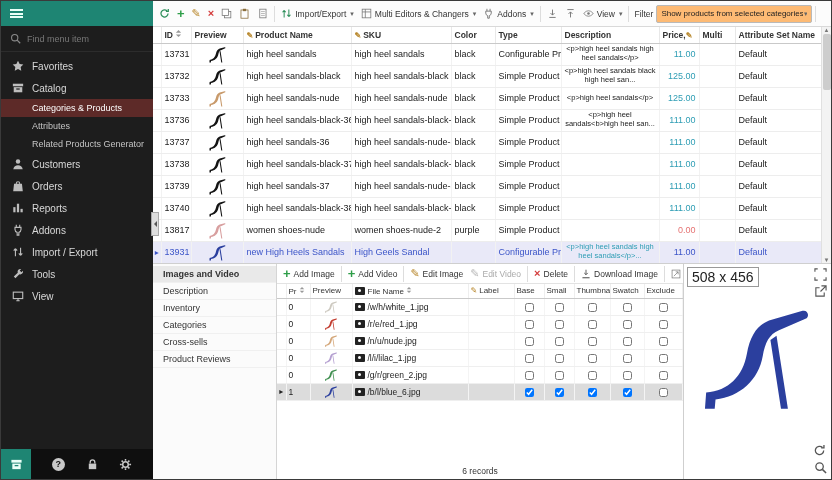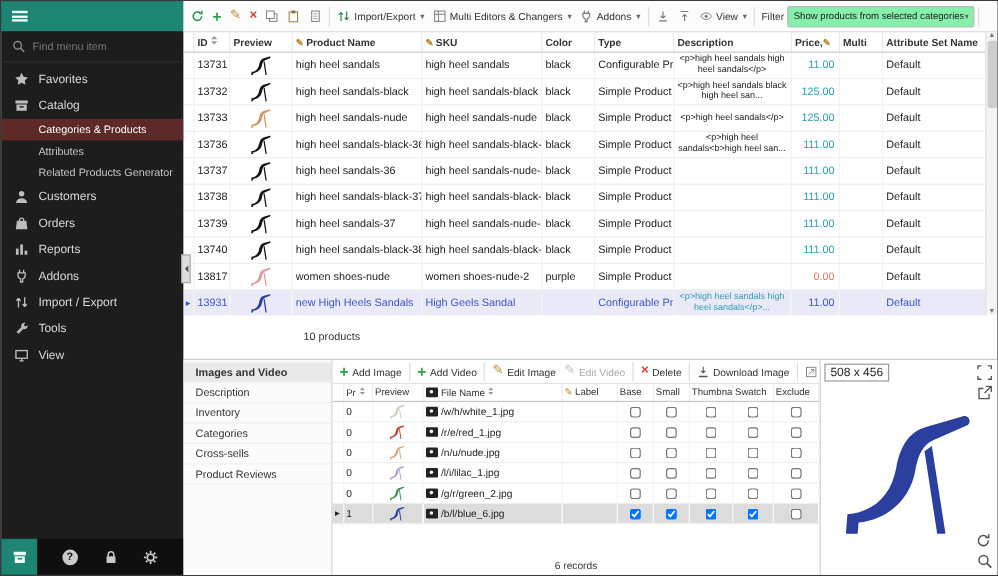--- a/index.html
+++ b/index.html
@@ -35,21 +35,21 @@
   .toolbar{height:26px;display:flex;align-items:center;gap:1px;padding:0 3px;background:#fcfcfc;border-bottom:1px solid #d9d9d9;font-size:8.5px;color:#333;flex:none;white-space:nowrap;overflow:hidden}
   .tbtn{display:flex;align-items:center;gap:3px;border:none;background:transparent;font:inherit;color:#333;padding:2px 3px;cursor:pointer;white-space:nowrap}
   .tbtn svg{width:11px;height:11px;flex:none}
   .ic{font-size:11px;line-height:1}
   .ic.plus{color:#2e9e48;font-weight:bold;font-size:13px}
   .ic.pencil{color:#b9892f}
   .ic.cross{color:#d43b3b;font-weight:bold;font-size:11px}
   .caret{font-size:7px;color:#666;margin-left:1px}
   .sep{width:1px;height:16px;background:#ddd;margin:0 2px;flex:none}
   .lbl{margin:16px 2px;color:#333}
-  .select{display:flex;align-items:center;justify-content:space-between;border:1px solid #b9b9b9;background:#86efac;height:18px;padding:0 4px;width:156px;font-size:8px;color:#222;border-radius:2px;cursor:pointer;flex:none}
+  .select{display:flex;align-items:center;justify-content:space-between;border:1px solid #b9b9b9;background:#fdba74;height:18px;padding:0 4px;width:156px;font-size:8px;color:#222;border-radius:2px;cursor:pointer;flex:none}
   .select span{overflow:hidden;white-space:nowrap}
 
   
   .grid-wrap{position:relative;flex:none;height:236px;padding-right:10px;overflow:hidden}
   table.pgrid{border-collapse:collapse;table-layout:fixed;width:100%;font-size:9px}
   .pgrid th{font-weight:bold;color:#333;border-bottom:1px solid #c9c9c9;border-right:1px solid #e8e8e8;height:16px;padding:0 3px;text-align:left;white-space:nowrap;overflow:hidden;background:#fff;font-size:8.5px;cursor:pointer}
   .pgrid td{border-bottom:1px solid #ededed;border-right:1px solid #f2f2f2;padding:0 3px;height:22px;white-space:nowrap;overflow:hidden;color:#222}
   .hdr-pencil{color:#b9892f;font-size:8px;margin-right:2px}
   .c-desc{font-size:7.5px;white-space:normal!important;line-height:1.15;color:#555;text-align:center}
   .c-price{text-align:right}
@@ -79,21 +79,21 @@
   .mgrid td{border-bottom:1px solid #efefef;border-right:1px solid #f4f4f4;height:17px;padding:0 2px;white-space:nowrap;overflow:hidden;color:#222}
   .mrow.selected td{background:#dcdcdc}
   .c-chk{text-align:center}
   .c-chk input{width:9px;height:9px;margin:0;vertical-align:middle}
   .cam{display:inline-block;width:10px;height:8px;background:#222;border-radius:1px;margin-right:3px;position:relative;vertical-align:-1px}
   .cam::after{content:"";position:absolute;left:3.5px;top:2.2px;width:3px;height:3px;border-radius:50%;background:#fff}
   .media-footer{margin-top:auto;height:15px;text-align:center;font-size:8.5px;color:#333;padding-top:2px;flex:none}
 
   
   .preview{width:148px;flex:none;border-left:1px solid #cfcfcf;position:relative;background:#fff;overflow:hidden}
-  .size-badge{position:absolute;top:3px;left:3px;border:1px solid #999;background:#fff;font-size:10px;padding:1px 4px;color:#222;z-index:2}
+  .size-badge{position:absolute;top:3px;left:3px;border:1px solid #999;background:#fff;font-size:14px;padding:1px 4px;color:#222;z-index:2}
   .pv-icon{position:absolute;width:13px;height:13px;cursor:pointer;z-index:2}
   .pv-full{top:4px;right:4px}
   .pv-ext{top:21px;right:4px}
   .pv-rot{bottom:22px;right:5px}
   .pv-zoom{bottom:5px;right:4px}
   .preview-shoe{position:absolute;left:12px;top:30px;width:122px;height:128px}
   .sort{margin-left:2px;vertical-align:0}
 </style>
 </head>
 <body>
@@ -512,23 +512,20 @@
     <td>Default</td>
   </tr>
 </tbody>
       </table>
       <div class="vscroll">
         <span>▲</span>
         <span class="vthumb"></span>
         <span class="vsp"></span>
         <span>▼</span>
       </div>
-    </div>
-    <div class="grid-footer">
-      <span>10 products</span>
     </div>
 
     <div class="bottom">
       <div class="tabs">
   <div class="tab active">
             <span>Images and Video</span>
           </div>
 
   <div class="tab">
             <span>Description</span>

